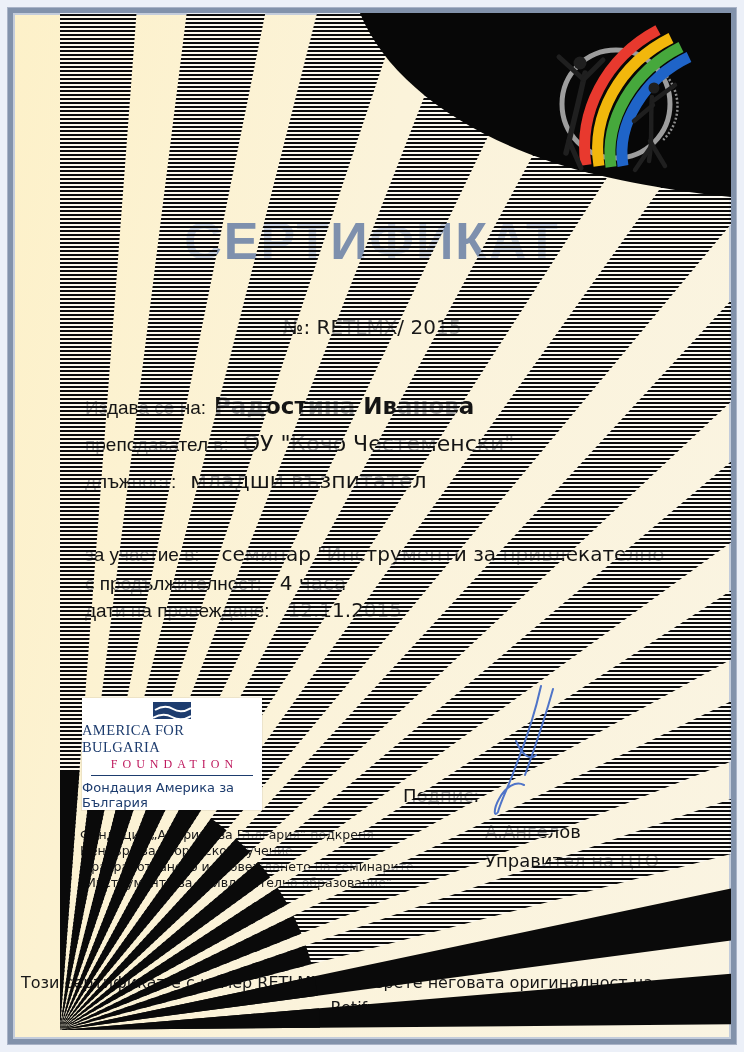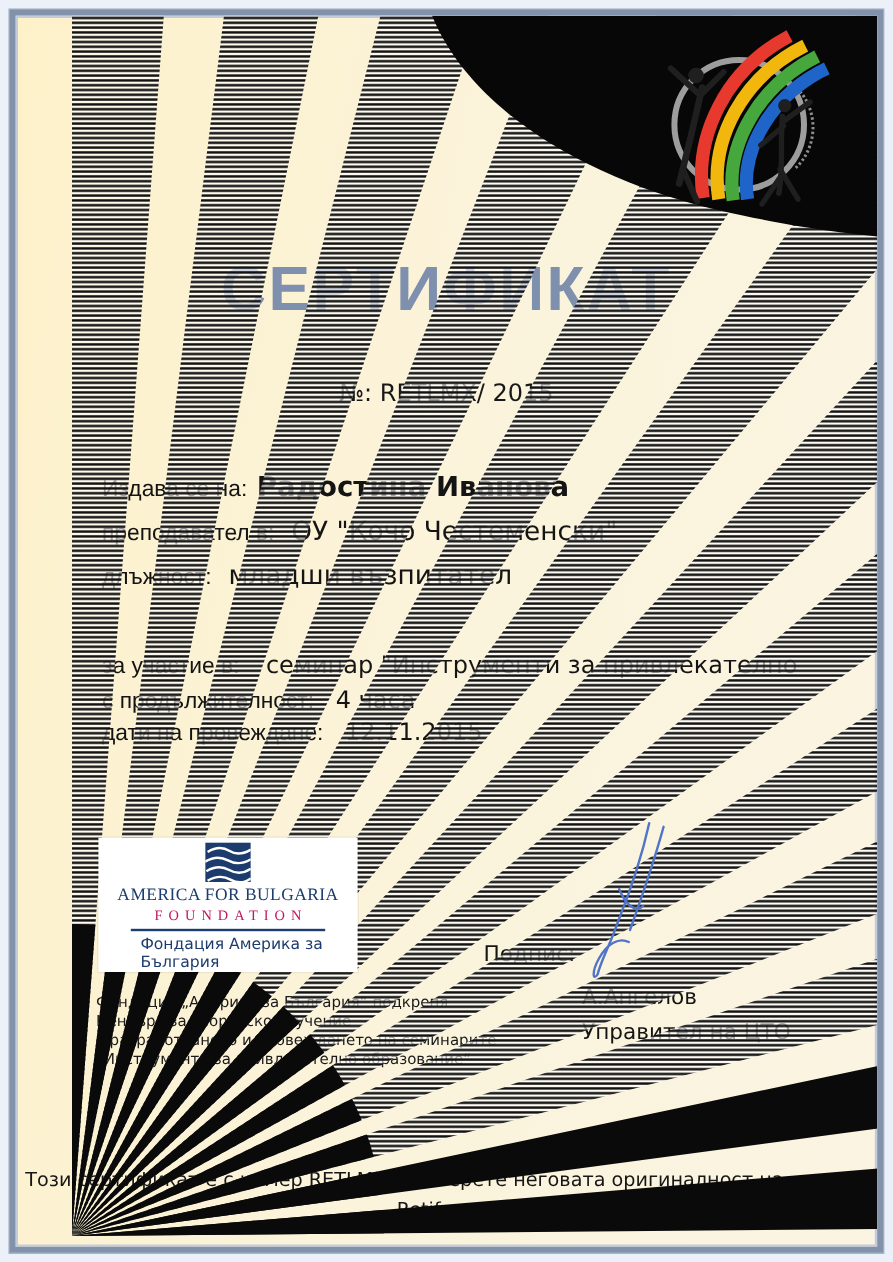--- a/index.html
+++ b/index.html
@@ -36,30 +36,30 @@
   .bodyline .val{font-size:22px;margin-left:14px;}
   .l-issued{top:380px;}
   .l-issued .val{font-weight:bold;font-size:23px;margin-left:8px;}
   .l-school{top:418px;}
   .l-role{top:455px;}
   .l-part{top:529px;}  .l-part .val{font-size:20px;margin-left:22px;}
   .l-dur{top:558px;}   .l-dur .val{font-size:20px;margin-left:18px;}
   .l-date{top:585px;}  .l-date .val{font-size:20px;margin-left:18px;}
 
   .abf-box{
-    position:absolute;left:69px;top:685px;width:216px;height:112px;
+    position:absolute;left:69px;top:685px;width:180px;height:112px;
     background:#ffffff;z-index:3;
     display:flex;flex-direction:column;align-items:center;
     box-shadow:0 0 0 1px rgba(0,0,0,0.06);
   }
   .abf-flag{margin-top:4px;}
   .abf-en{font-family:"Liberation Serif",serif;font-size:14.5px;color:#1d3c6e;margin-top:3px;letter-spacing:0.4px;}
   .abf-en2{font-family:"Liberation Serif",serif;font-size:12px;color:#be185d;letter-spacing:5px;margin-top:1px;margin-left:5px;}
   .abf-rule{width:162px;height:2px;background:#1d3c6e;margin-top:3px;}
-  .abf-bg{font-size:13px;color:#1d3c6e;margin-top:4px;font-weight:500;padding-left:35px;}
+  .abf-bg{font-size:13px;color:#1d3c6e;margin-top:4px;font-weight:500;}
 
   .sponsor{
     position:absolute;left:67px;top:814px;width:400px;
     font-size:12.5px;line-height:16px;color:#1a1a1a;
   }
   .sig-label{position:absolute;left:390px;top:772px;font-size:18px;color:#141414;}
   .sig-block{position:absolute;left:472px;top:804px;font-size:18px;line-height:29px;color:#141414;}
   .footer{
     position:absolute;left:0;right:70px;top:960px;text-align:center;
     font-size:16px;color:#161616;

